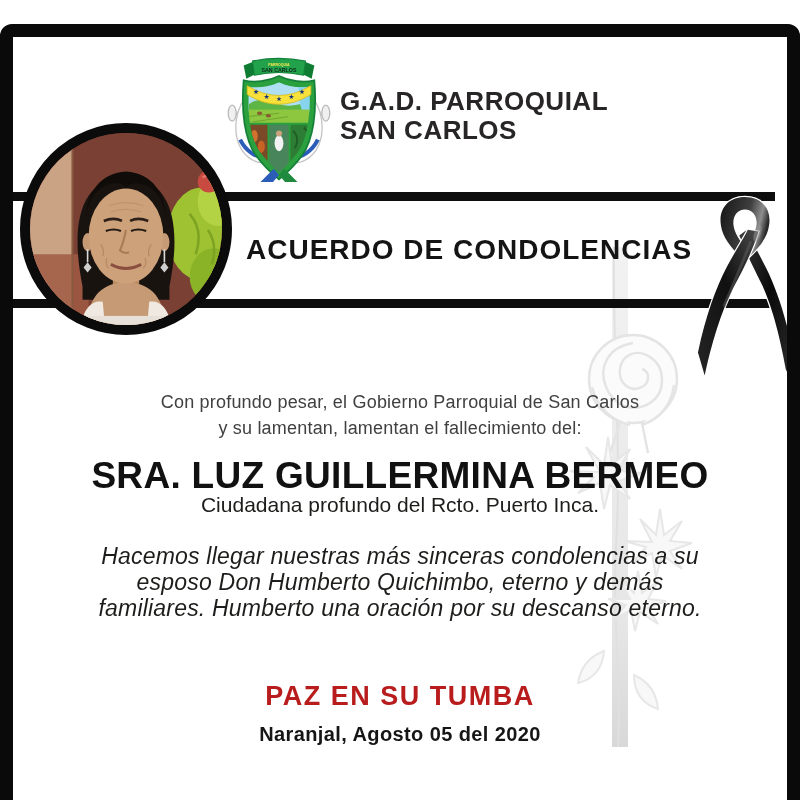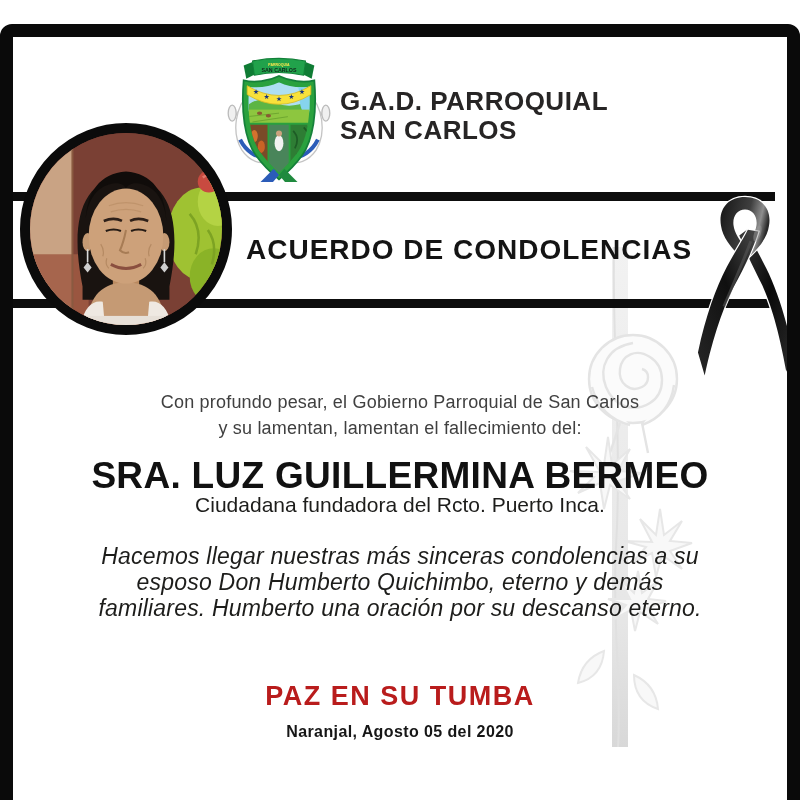--- a/index.html
+++ b/index.html
@@ -53,21 +53,21 @@
     z-index:4;white-space:nowrap;
   }
   .intro{font-size:18px;line-height:26px;color:#404040;letter-spacing:0.2px;}
   .i1{top:352px;} .i2{top:378px;}
   .deceased-name{top:418px;font-size:37px;font-weight:bold;color:#111111;letter-spacing:0.3px;}
   .deceased-sub{top:456px;font-size:21px;color:#1d1d1b;}
   .para{font-size:23px;line-height:26px;color:#1d1d1b;letter-spacing:0.2px;font-style:italic;}
   .p1{top:506px;} .p2:  ;{}
   .p2{top:532px;} .p3{top:558px;}
   .closing{top:644px;font-size:27px;font-weight:bold;letter-spacing:1.5px;color:#b91c1c;}
-  .dateline{top:686px;font-size:16px;font-weight:bold;letter-spacing:0.4px;color:#161616;}
+  .dateline{top:686px;font-size:20px;font-weight:bold;letter-spacing:0.4px;color:#161616;}
 </style>
 </head>
 <body>
 
 <div class="card">
 
   <svg class="watermark" viewBox="0 0 190 515" fill="none" xmlns="http://www.w3.org/2000/svg">
     <defs>
       <linearGradient id="stemFade" x1="0" y1="0" x2="0" y2="1">
         <stop offset="0" stop-color="#f2f2f2"></stop>
@@ -167,21 +167,21 @@
     <div>SAN CARLOS</div>
   </div>
 
   <div class="band">
     <div class="band-title">ACUERDO DE CONDOLENCIAS</div>
   </div>
 
   <div class="line intro i1">Con profundo pesar, el Gobierno Parroquial de San Carlos</div>
   <div class="line intro i2">y su lamentan, lamentan el fallecimiento del:</div>
   <div class="line deceased-name">SRA. LUZ GUILLERMINA BERMEO</div>
-  <div class="line deceased-sub">Ciudadana fundadora del Rcto. Puerto Inca.</div>
+  <div class="line deceased-sub">Ciudadana profundo del Rcto. Puerto Inca.</div>
   <div class="line para p1">Hacemos llegar nuestras más sinceras condolencias a su</div>
   <div class="line para p2">esposo Don Humberto Quichimbo, eterno y demás</div>
   <div class="line para p3">familiares. Humberto una oración por su descanso eterno.</div>
   <div class="line closing">PAZ EN SU TUMBA</div>
   <div class="line dateline">Naranjal, Agosto 05 del 2020</div>
 
   <svg class="ribbon" viewBox="0 0 100 206" xmlns="http://www.w3.org/2000/svg">
     <defs>
       <linearGradient id="gA" x1="0" y1="0" x2="1" y2="1">
         <stop offset="0" stop-color="#3c3c3c"></stop>

